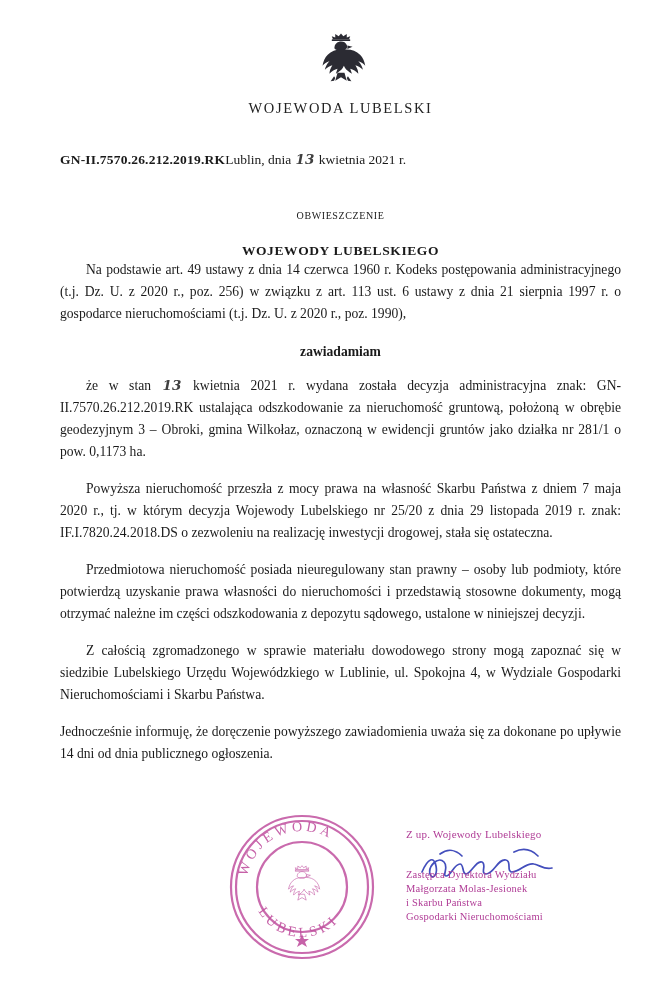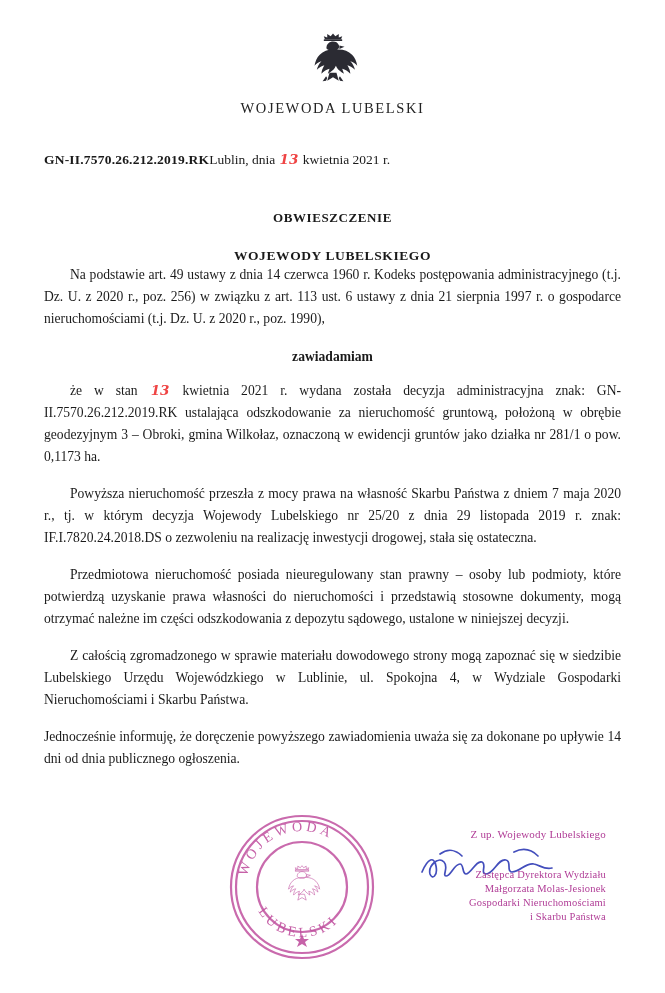--- a/index.html
+++ b/index.html
@@ -14,21 +14,21 @@
     font-family: "Liberation Serif", serif;
     color: #1a1a1a;
     overflow: hidden;
   }
 
   .page {
     position: relative;
     width: 665px;
     height: 993px;
     box-sizing: border-box;
-    padding: 26px 44px 0 44px;
+    padding: 26px 44px 0 60px;
   }
 
   
   .emblem-wrap {
     text-align: center;
     margin-top: 4px;
     margin-bottom: 2px;
   }
   .emblem {
     display: inline-block;
@@ -59,33 +59,33 @@
     font-size: 13.5px;
   }
   .place-date {
     font-size: 13.5px;
     white-space: nowrap;
   }
   .hand {
     font-family: "DejaVu Serif", serif;
     font-style: italic;
     font-weight: bold;
-    color: #ef4444;
+    color: #404040;
     font-size: 13.5px;
     padding: 0 1px;
   }
 
   
   .title-block {
     text-align: center;
     margin-top: 42px;
   }
   .title-main {
-    font-weight: bold;
-    font-size: 13px;
+    font-weight: normal;
+    font-size: 10px;
     letter-spacing: .6px;
   }
   .title-sub {
     font-weight: bold;
     font-size: 13.5px;
     letter-spacing: .6px;
     margin-top: 22px;
   }
 
   
@@ -117,21 +117,21 @@
     top: 813px;
     width: 148px;
     height: 148px;
     pointer-events: none;
   }
   .signature {
     position: absolute;
     left: 406px;
     top: 827px;
     width: 200px;
-    text-align: right;
+    text-align: left;
     pointer-events: none;
   }
   .sig-line {
     color: #b03c96;
     font-family: "Liberation Serif", serif;
     font-size: 10.5px;
     line-height: 1.35;
     letter-spacing: .2px;
   }
   .sig-top {
@@ -253,17 +253,17 @@
         <path d="M96 6 c10 -5 18 -2 24 4"></path>
       </g>
     </svg>
   </div>
 
   <div class="signature">
     <div class="sig-line sig-top">Z up. Wojewody Lubelskiego</div>
     <div style="height:26px"></div>
     <div class="sig-line">Zastępca Dyrektora Wydziału</div>
     <div class="sig-line">Małgorzata Molas-Jesionek</div>
+    <div class="sig-line">i Skarbu Państwa</div>
     <div class="sig-line">Gospodarki Nieruchomościami</div>
-    <div class="sig-line">i Skarbu Państwa</div>
   </div>
 
 </div>
 
 </body></html>

